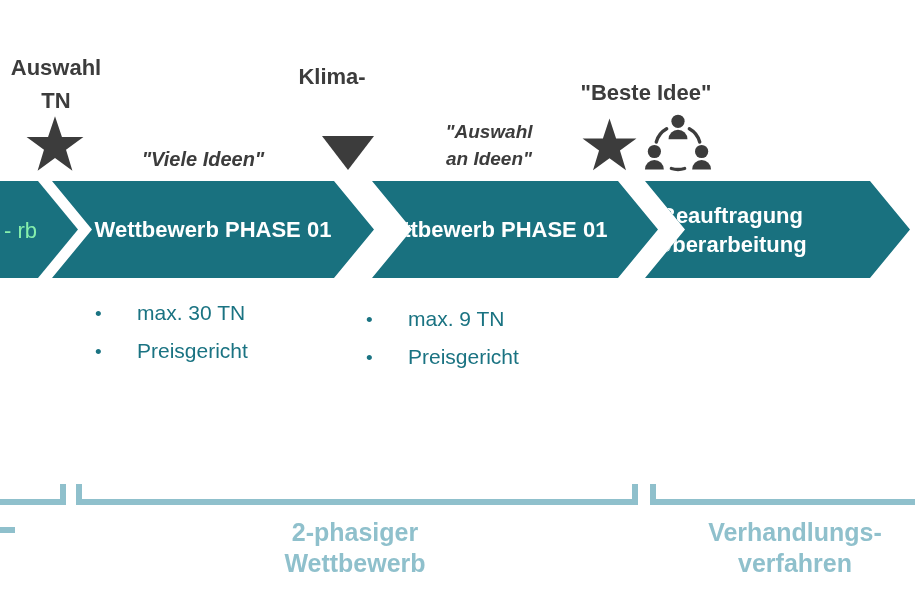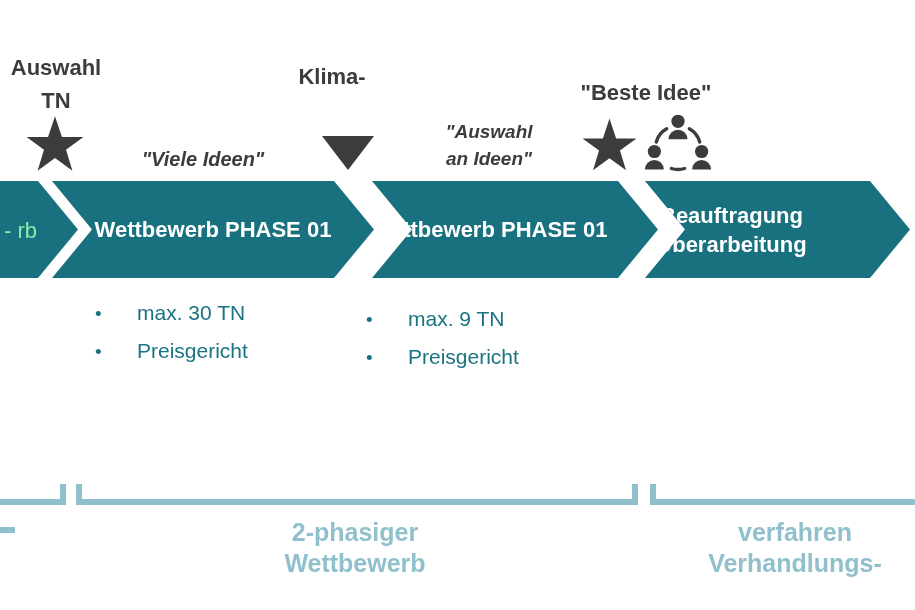--- a/index.html
+++ b/index.html
@@ -154,17 +154,17 @@
   <div class="btick" style="left:650px;"></div>
 
   <div class="bfrag"></div>
 
   <div class="blabel" style="left:245px;top:517px;width:220px;">
     <span class="ln" style="display:block;">2-phasiger</span>
     <span class="ln" style="display:block;">Wettbewerb</span>
   </div>
 
   <div class="blabel" style="left:680px;top:517px;width:230px;">
+    <span class="ln" style="display:block;">Verhandlungs-</span>
     <span class="ln" style="display:block;">verfahren</span>
-    <span class="ln" style="display:block;">Verhandlungs-</span>
   </div>
 
 </div>
 
 </body></html>

